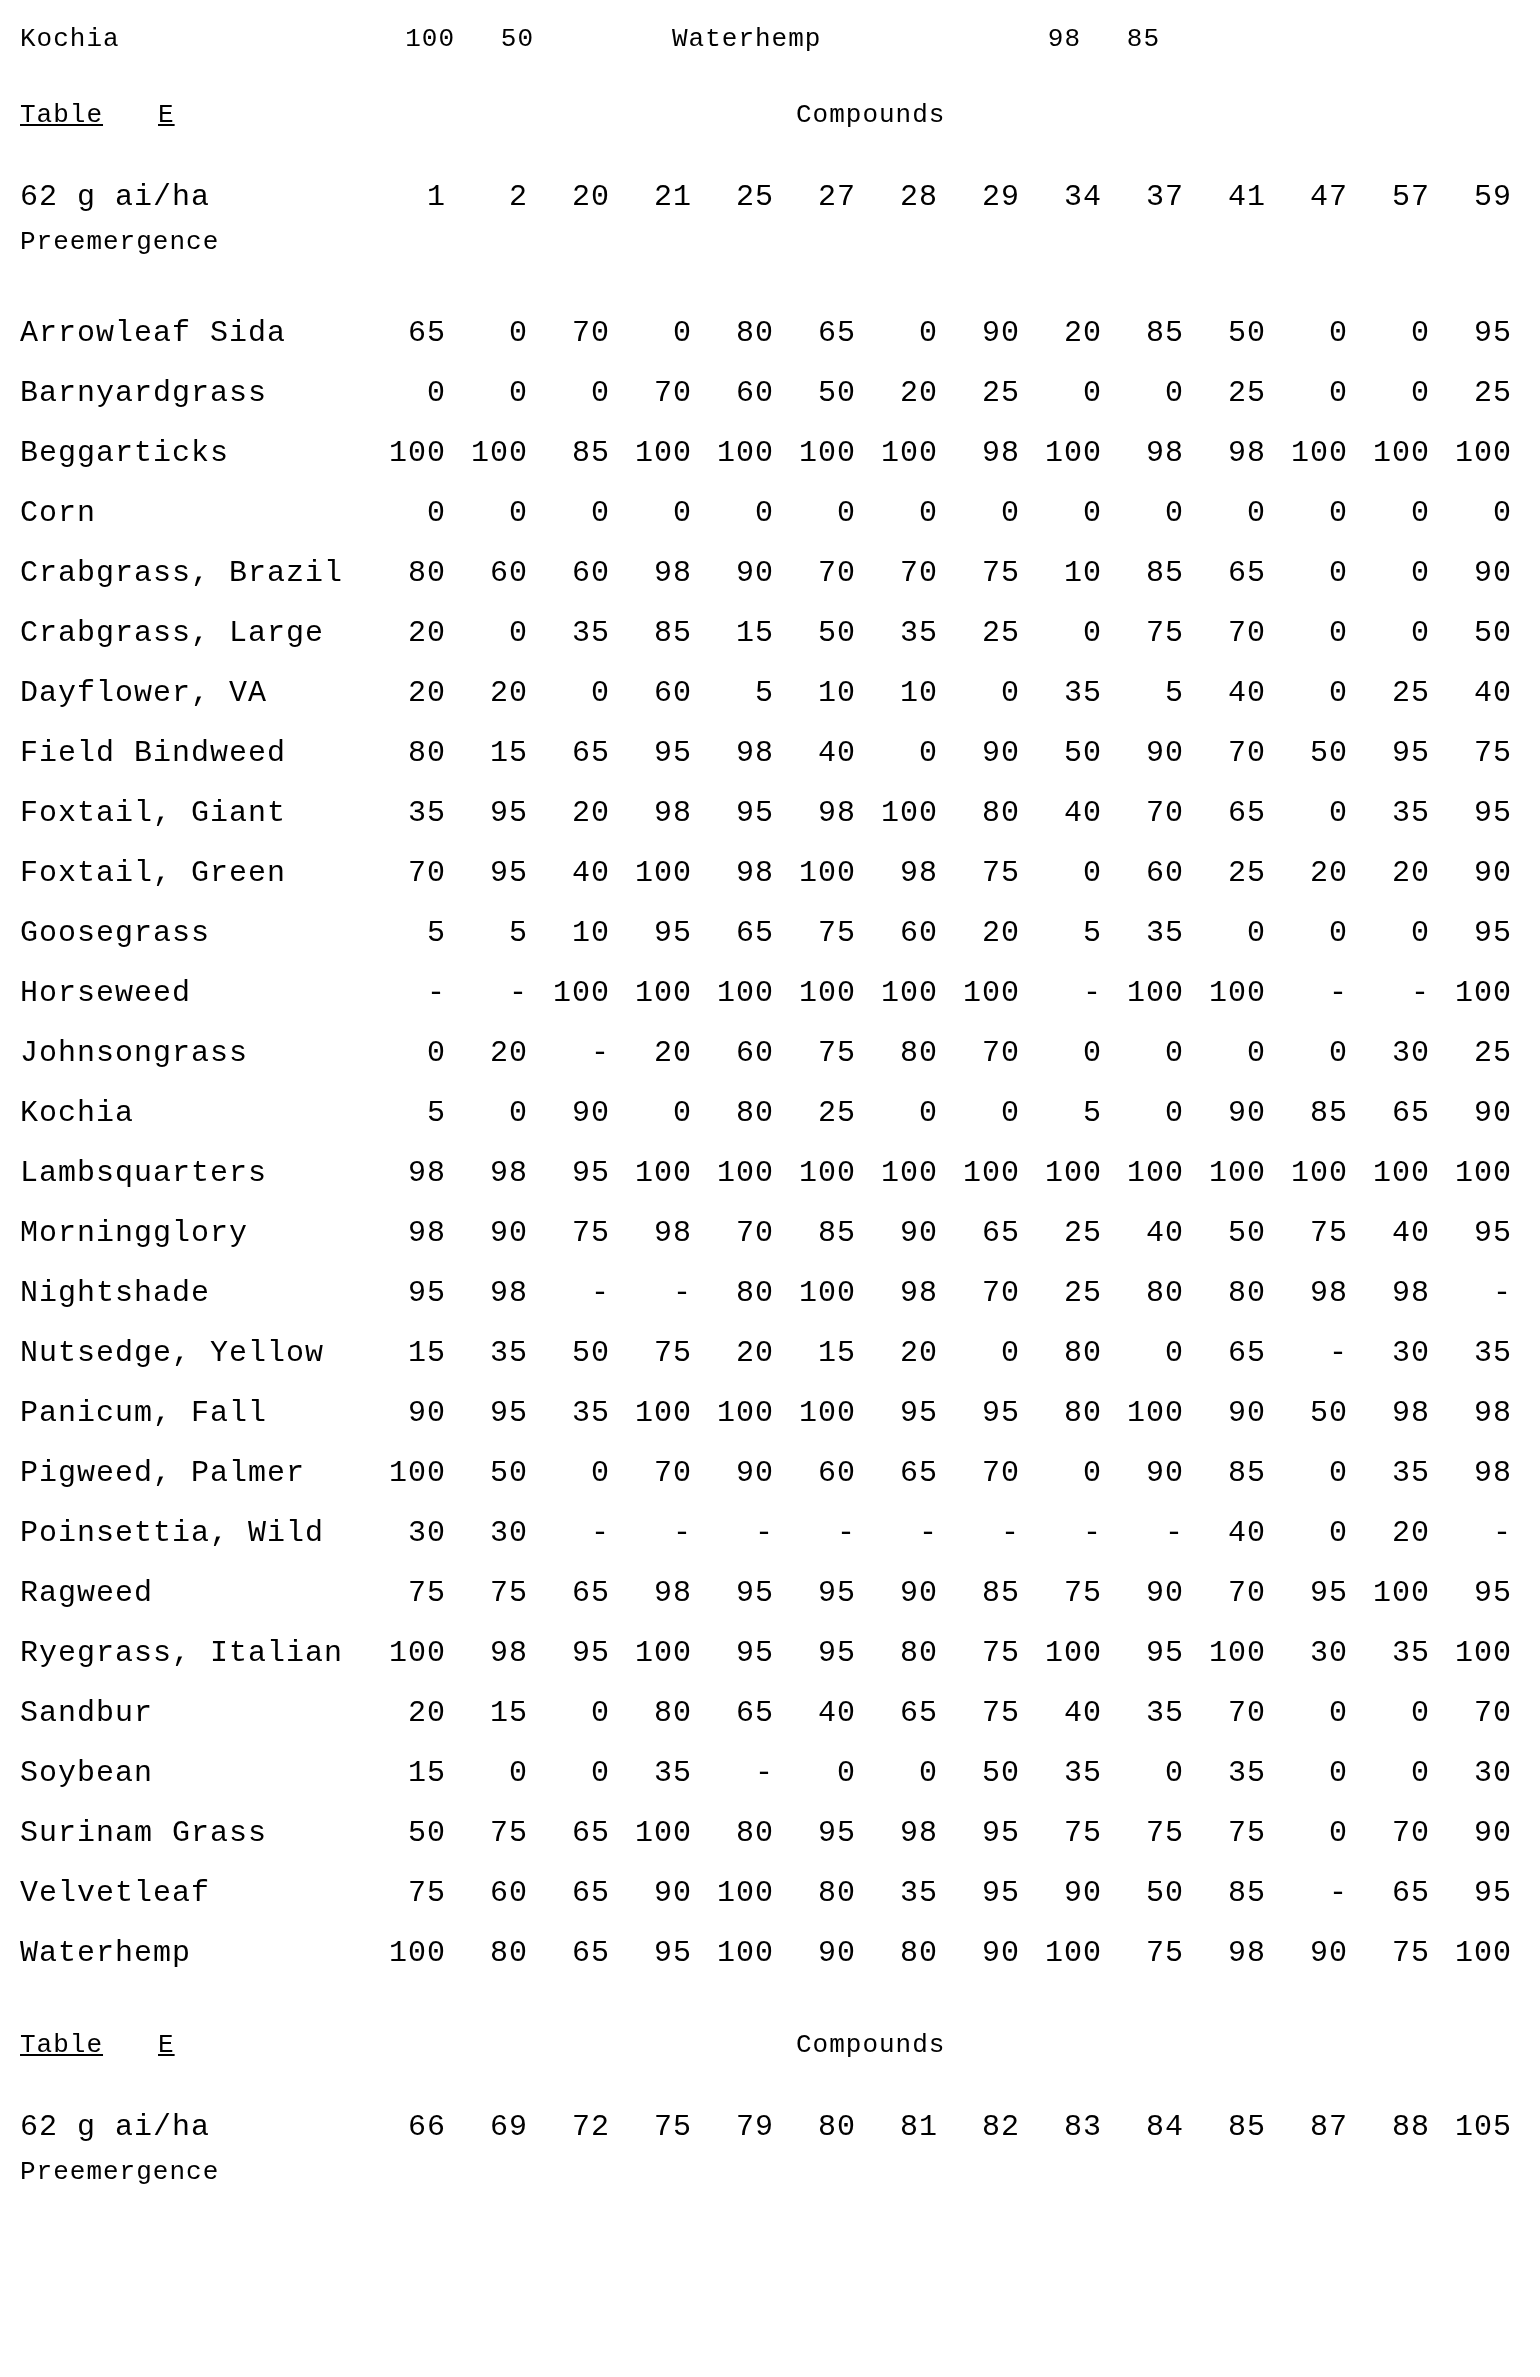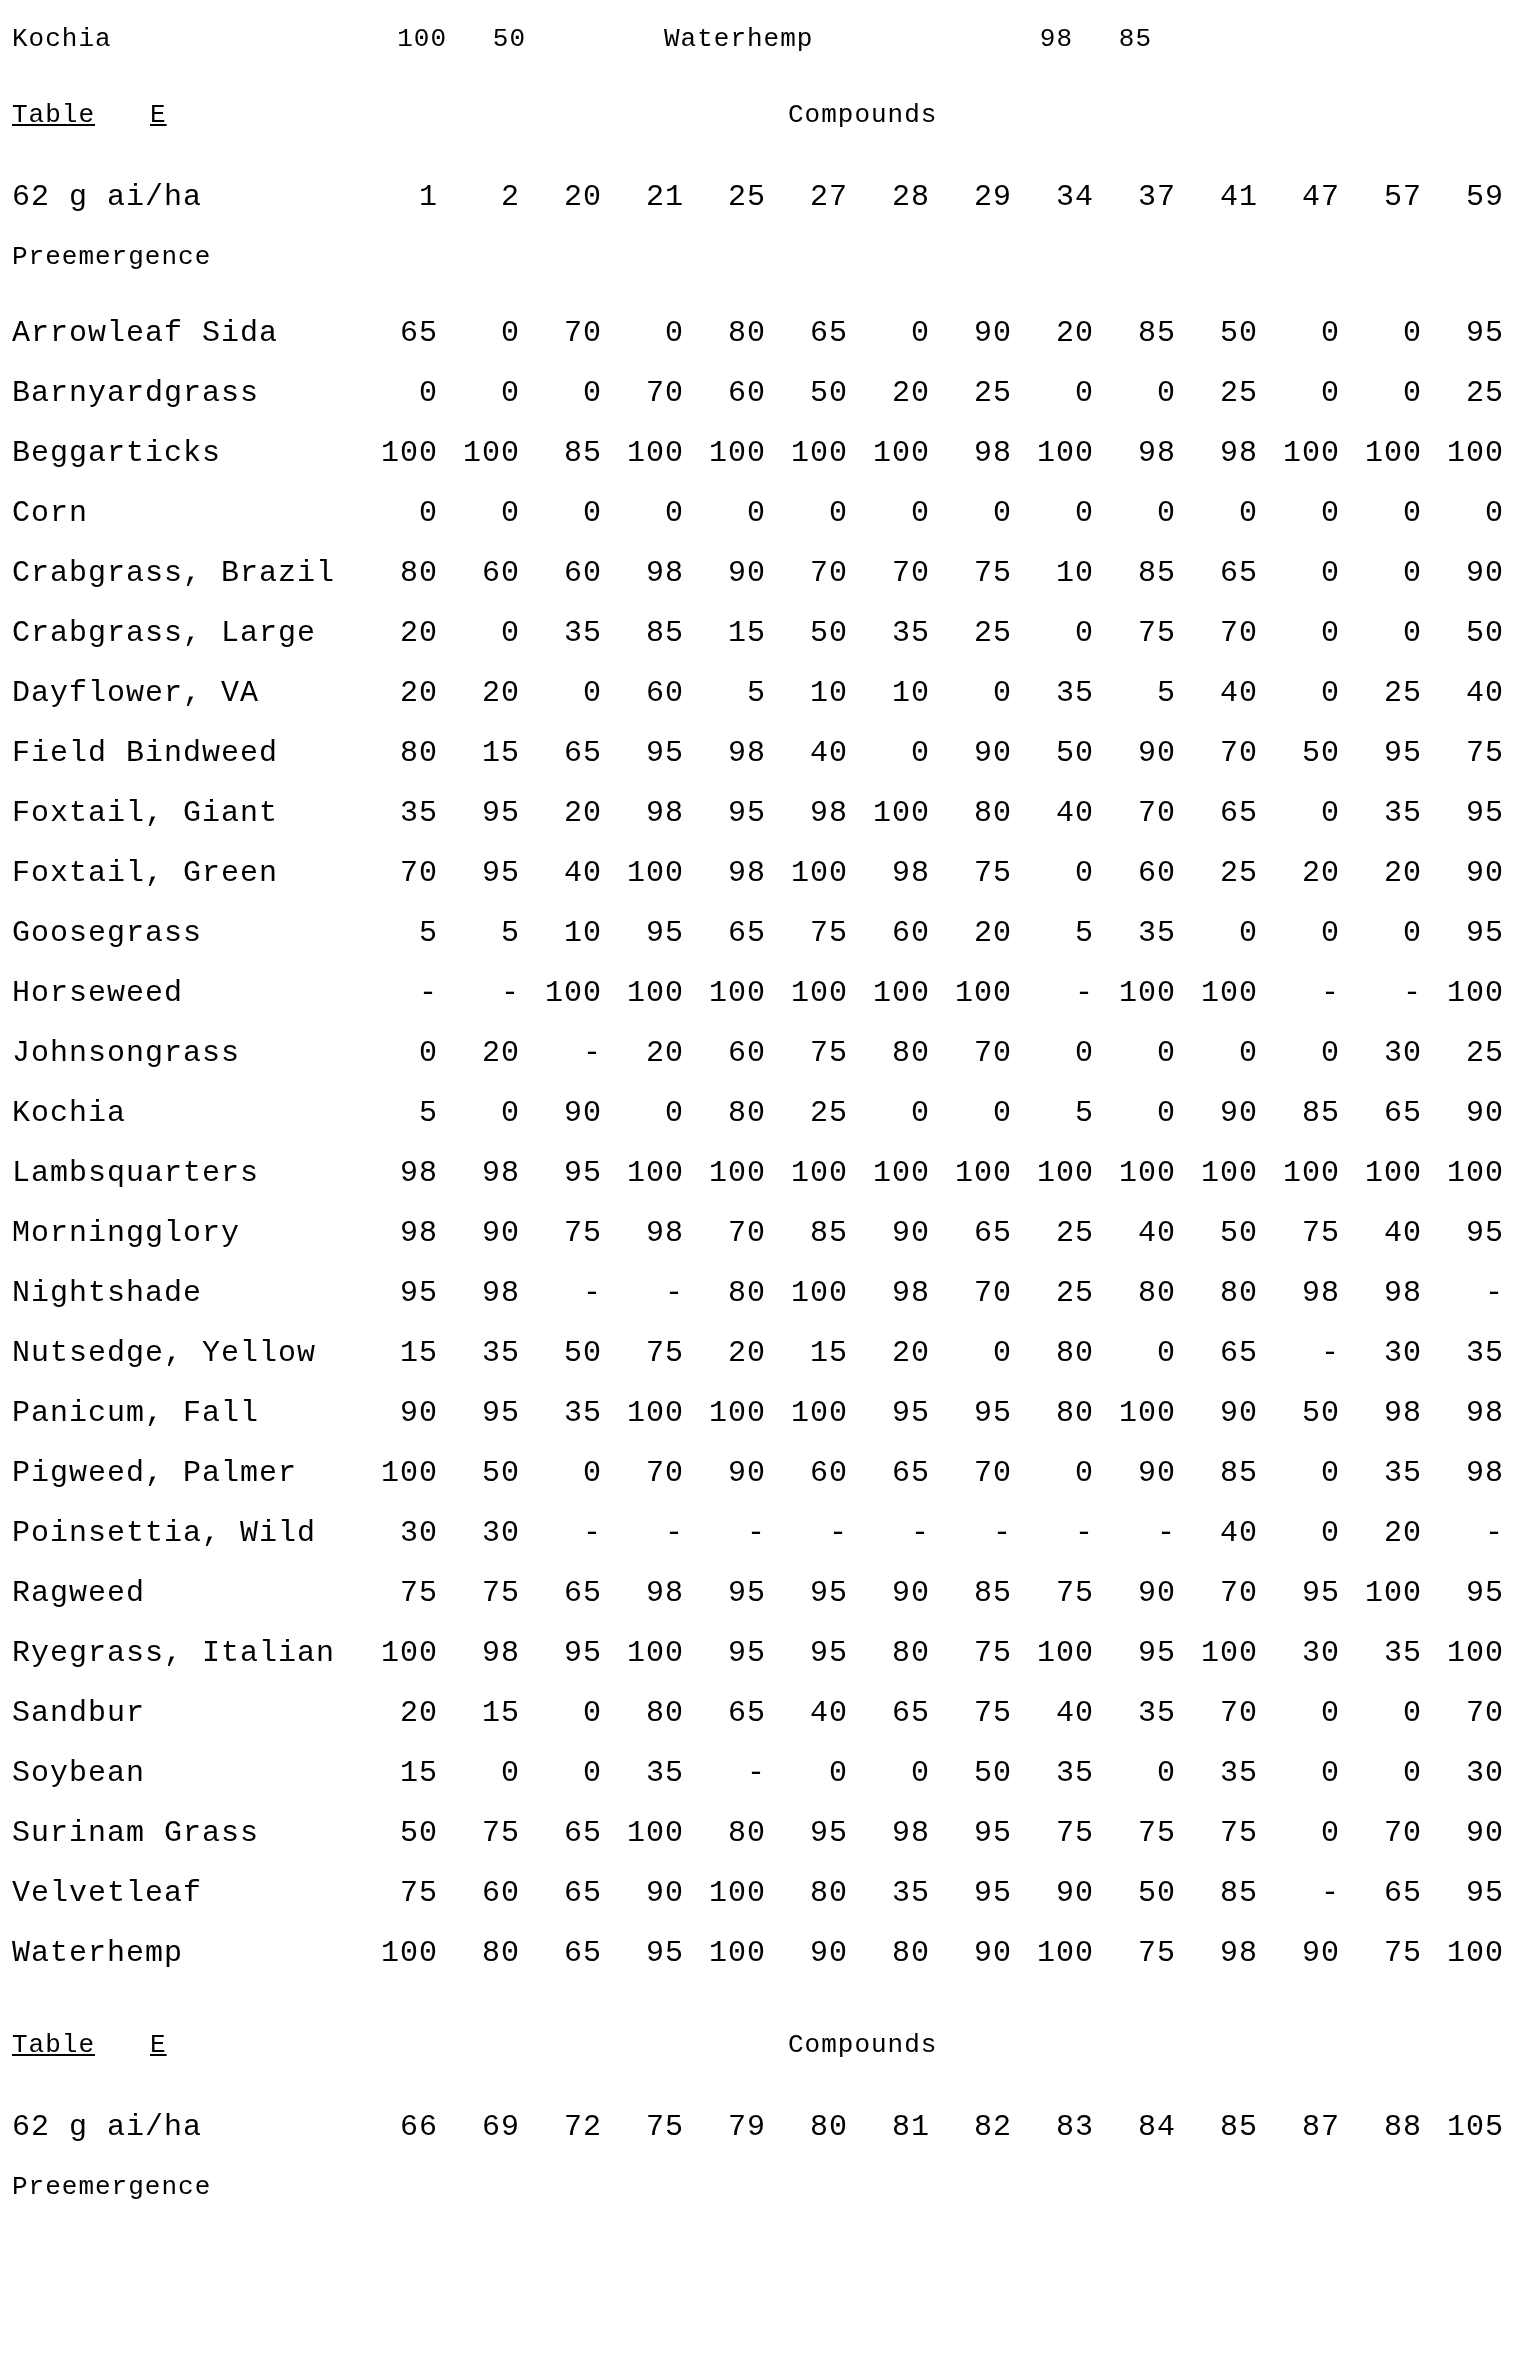--- a/index.html
+++ b/index.html
@@ -17,21 +17,21 @@
     position: relative;
     width: 1540px;
     height: 2377px;
     background: #ffffff;
     box-sizing: border-box;
     padding: 0;
     overflow: hidden;
   }
   .sheet {
     position: absolute;
-    left: 12px;
+    left: 20px;
     top: 24px;
     width: 1489px;
   }
   
   .line {
     display: flex;
     align-items: center;
     height: 60px;
     font-size: 30px;
     letter-spacing: 1px;
@@ -77,21 +77,21 @@
     font-size: 26px;
     letter-spacing: 1px;
     white-space: pre;
   }
   .tabline .t-label  { flex: 0 0 344px; text-decoration: underline; }
   .tabline .t-pad    { flex: 0 0 432px; }
   .tabline .t-heading{ flex: 0 0 auto; }
 
   .plainline {
     display: flex;
-    align-items: center;
+    align-items: flex-start;
     height: 60px;
     font-size: 26px;
     letter-spacing: 1px;
     white-space: pre;
   }
   .spacer-sm { height: 15.6px; }
   .spacer-lg { height: 47px; }
 </style>
 </head>
 <body>

